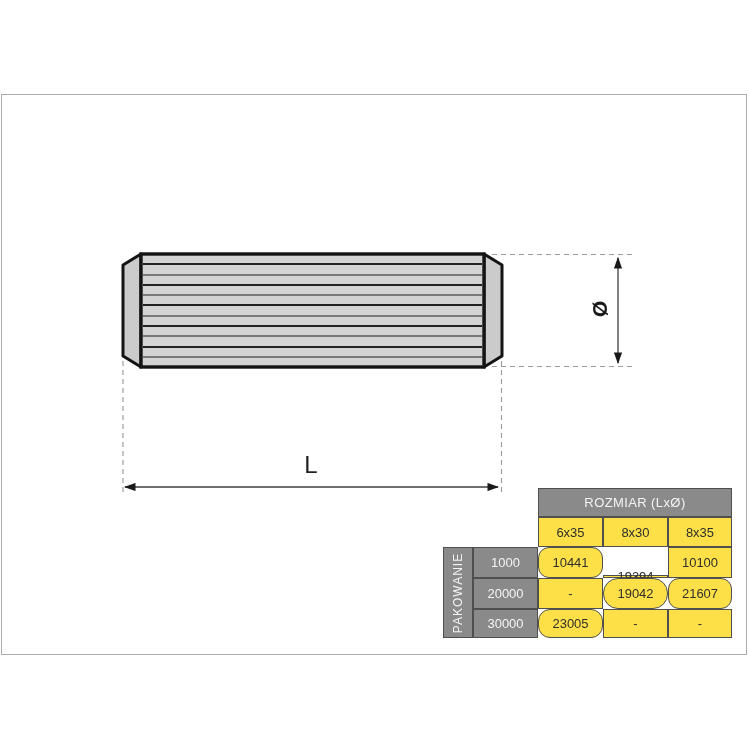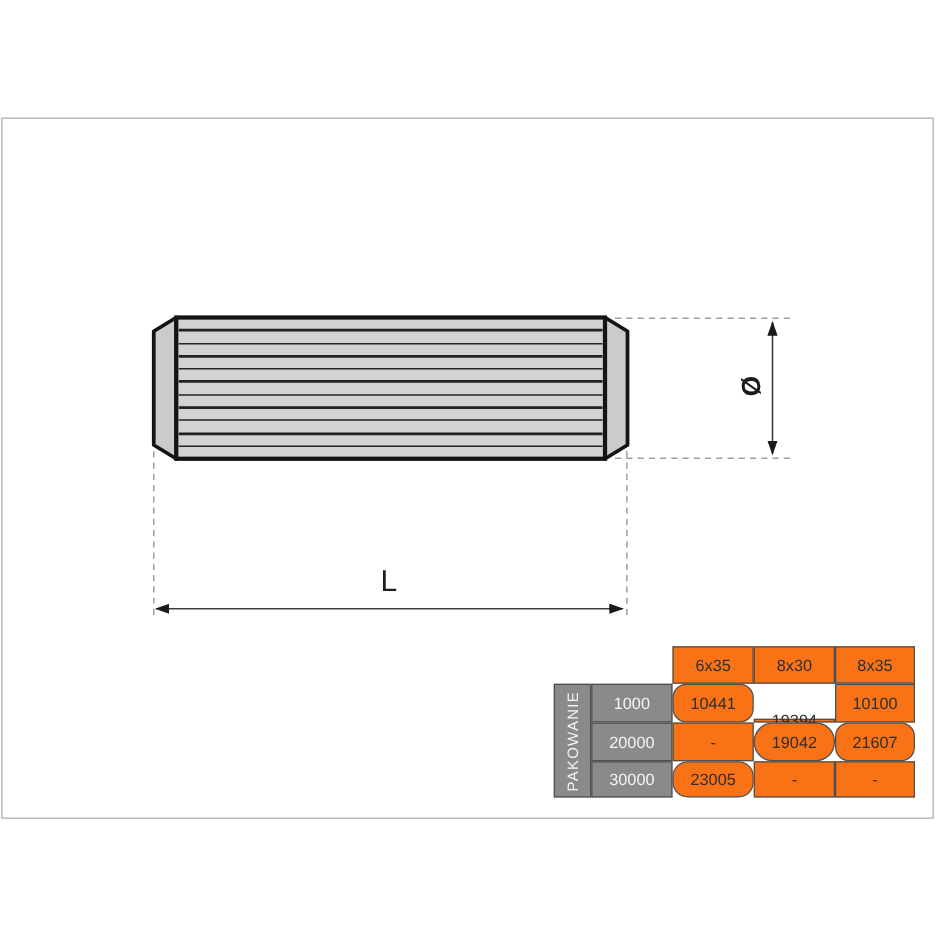--- a/index.html
+++ b/index.html
@@ -41,21 +41,21 @@
     top: 393px;
     width: 289px;
     display: grid;
     grid-template-columns: 30px 65px 65px 65px 64px;
     grid-template-rows: 29px 30px 31px 31px 29px;
     font-size: 13px;
     color: #2f2f2f;
   }
   .cell {
     border: 1px solid #4f4f4f;
-    background: #f97316;
+    background: #fde047;
     display: flex;
     align-items: center;
     justify-content: center;
     box-sizing: border-box;
     overflow: visible;
   }
   .cell.gray {
     background: #8a8a8a;
     color: #f4f4f4;
   }
@@ -128,20 +128,21 @@
       </g>
 
       <line x1="616" y1="163" x2="616" y2="268" stroke="#3f3f3f" stroke-width="1.3" marker-start="url(#arrow)" marker-end="url(#arrow)"></line>
       <text x="598" y="214" transform="rotate(90 598 214)" text-anchor="middle" dominant-baseline="central" font-size="21" font-weight="600" fill="#1a1a1a">Ø</text>
 
       <line x1="123" y1="392" x2="496" y2="392" stroke="#3f3f3f" stroke-width="1.3" marker-start="url(#arrow)" marker-end="url(#arrow)"></line>
       <text x="309" y="378" text-anchor="middle" font-size="24" fill="#1f1f1f">L</text>
     </svg>
 
     <div class="spec-table">
+      <div class="cell gray size-header">ROZMIAR (LxØ)</div>
 
       <div class="cell col-h1">6x35</div>
       <div class="cell col-h2">8x30</div>
       <div class="cell col-h3">8x35</div>
 
       <div class="cell gray pak-cell">
         <span class="vertical">PAKOWANIE</span>
       </div>
 
       <div class="cell gray qty-1">1000</div>

